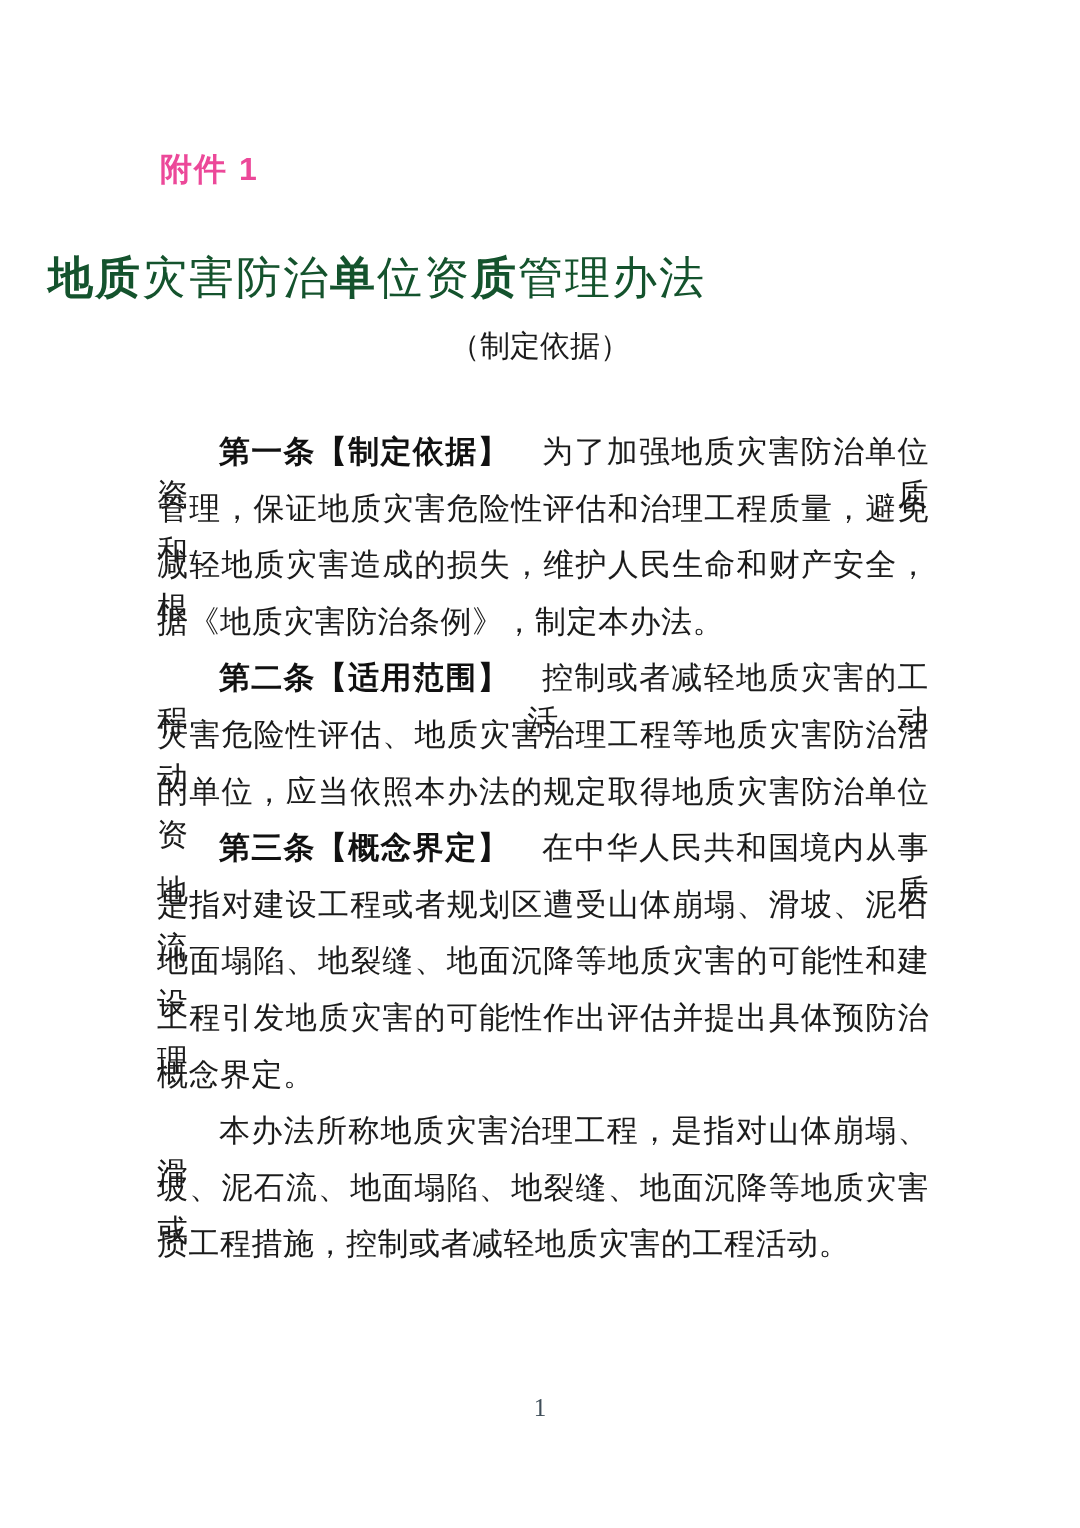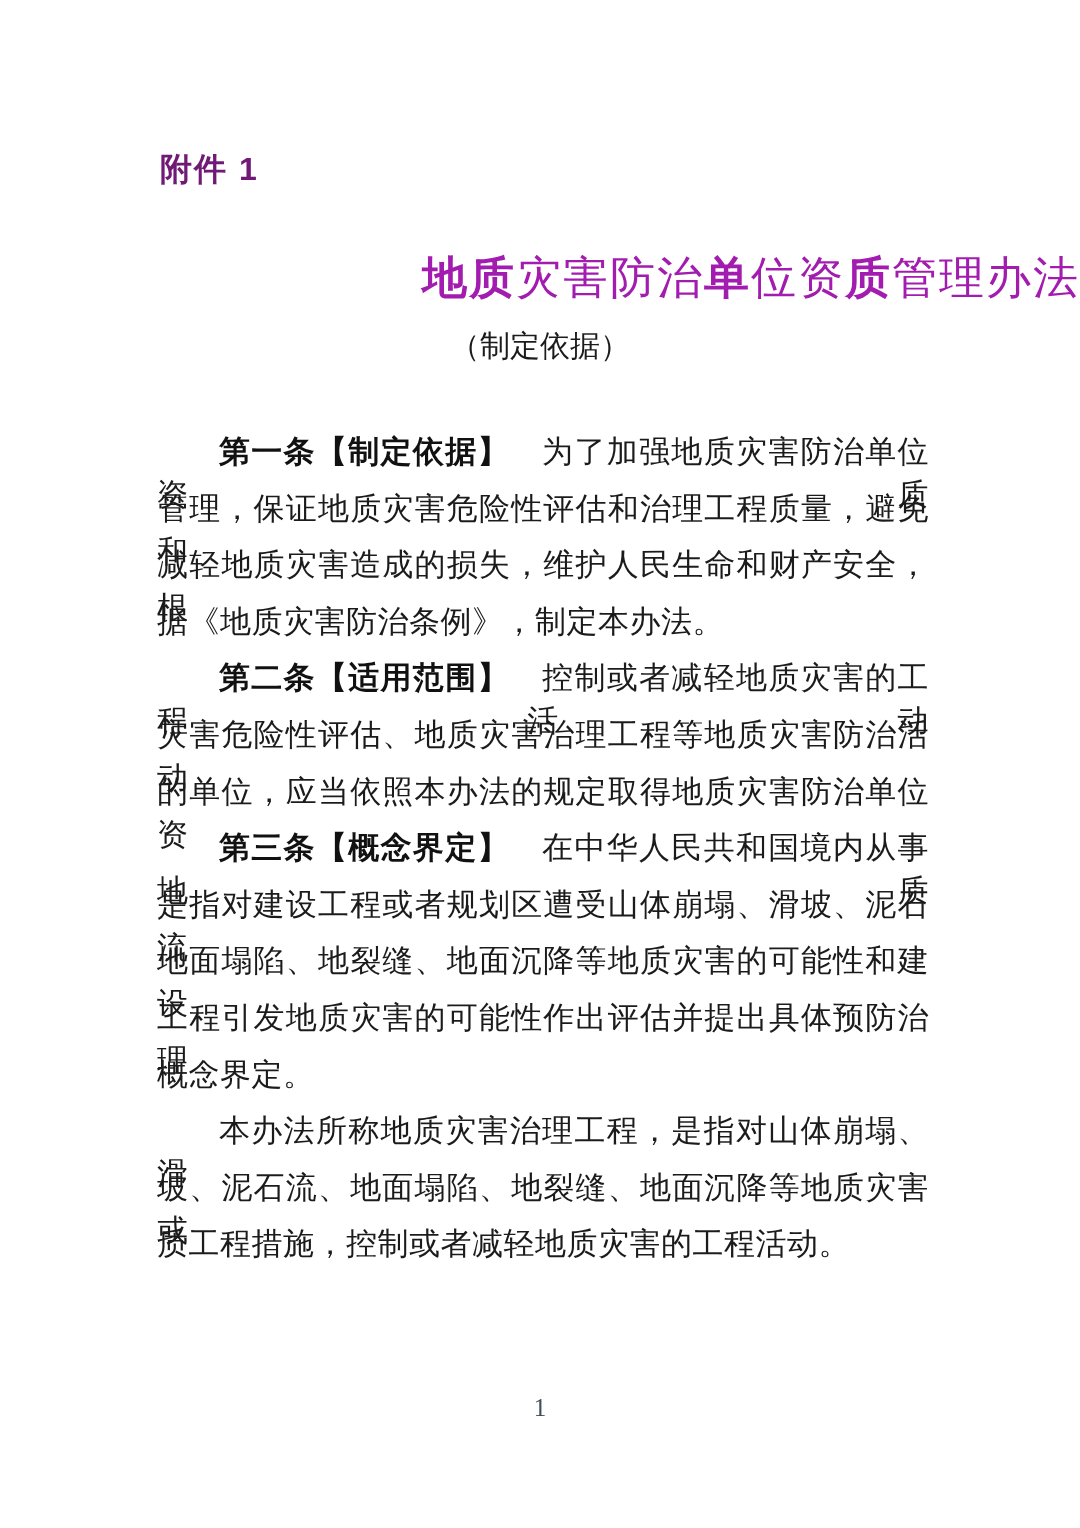--- a/index.html
+++ b/index.html
@@ -14,32 +14,33 @@
       overflow: hidden;
     }
     .attachment-label {
       position: absolute;
       left: 160px;
       top: 148px;
       font-family: "Liberation Sans", "DejaVu Sans", sans-serif;
       font-weight: 600;
       font-size: 32px;
       letter-spacing: 2px;
-      color: #701a75;
+      color: #ec4899;
     }
     .doc-title {
       position: absolute;
       left: 0;
       right: 0;
       top: 248px;
-      text-align: right;
+      text-align: left;
       font-size: 45px;
       letter-spacing: 2px;
-      color: #a21caf;
+      color: #14532d;
       white-space: nowrap;
+      padding-left: 48px;
     }
     .doc-title .tb { font-weight: 700; }
     .doc-title .tr { font-weight: 400; }
     .doc-subtitle {
       position: absolute;
       left: 0;
       right: 0;
       top: 326px;
       text-align: center;
       font-size: 30px;

